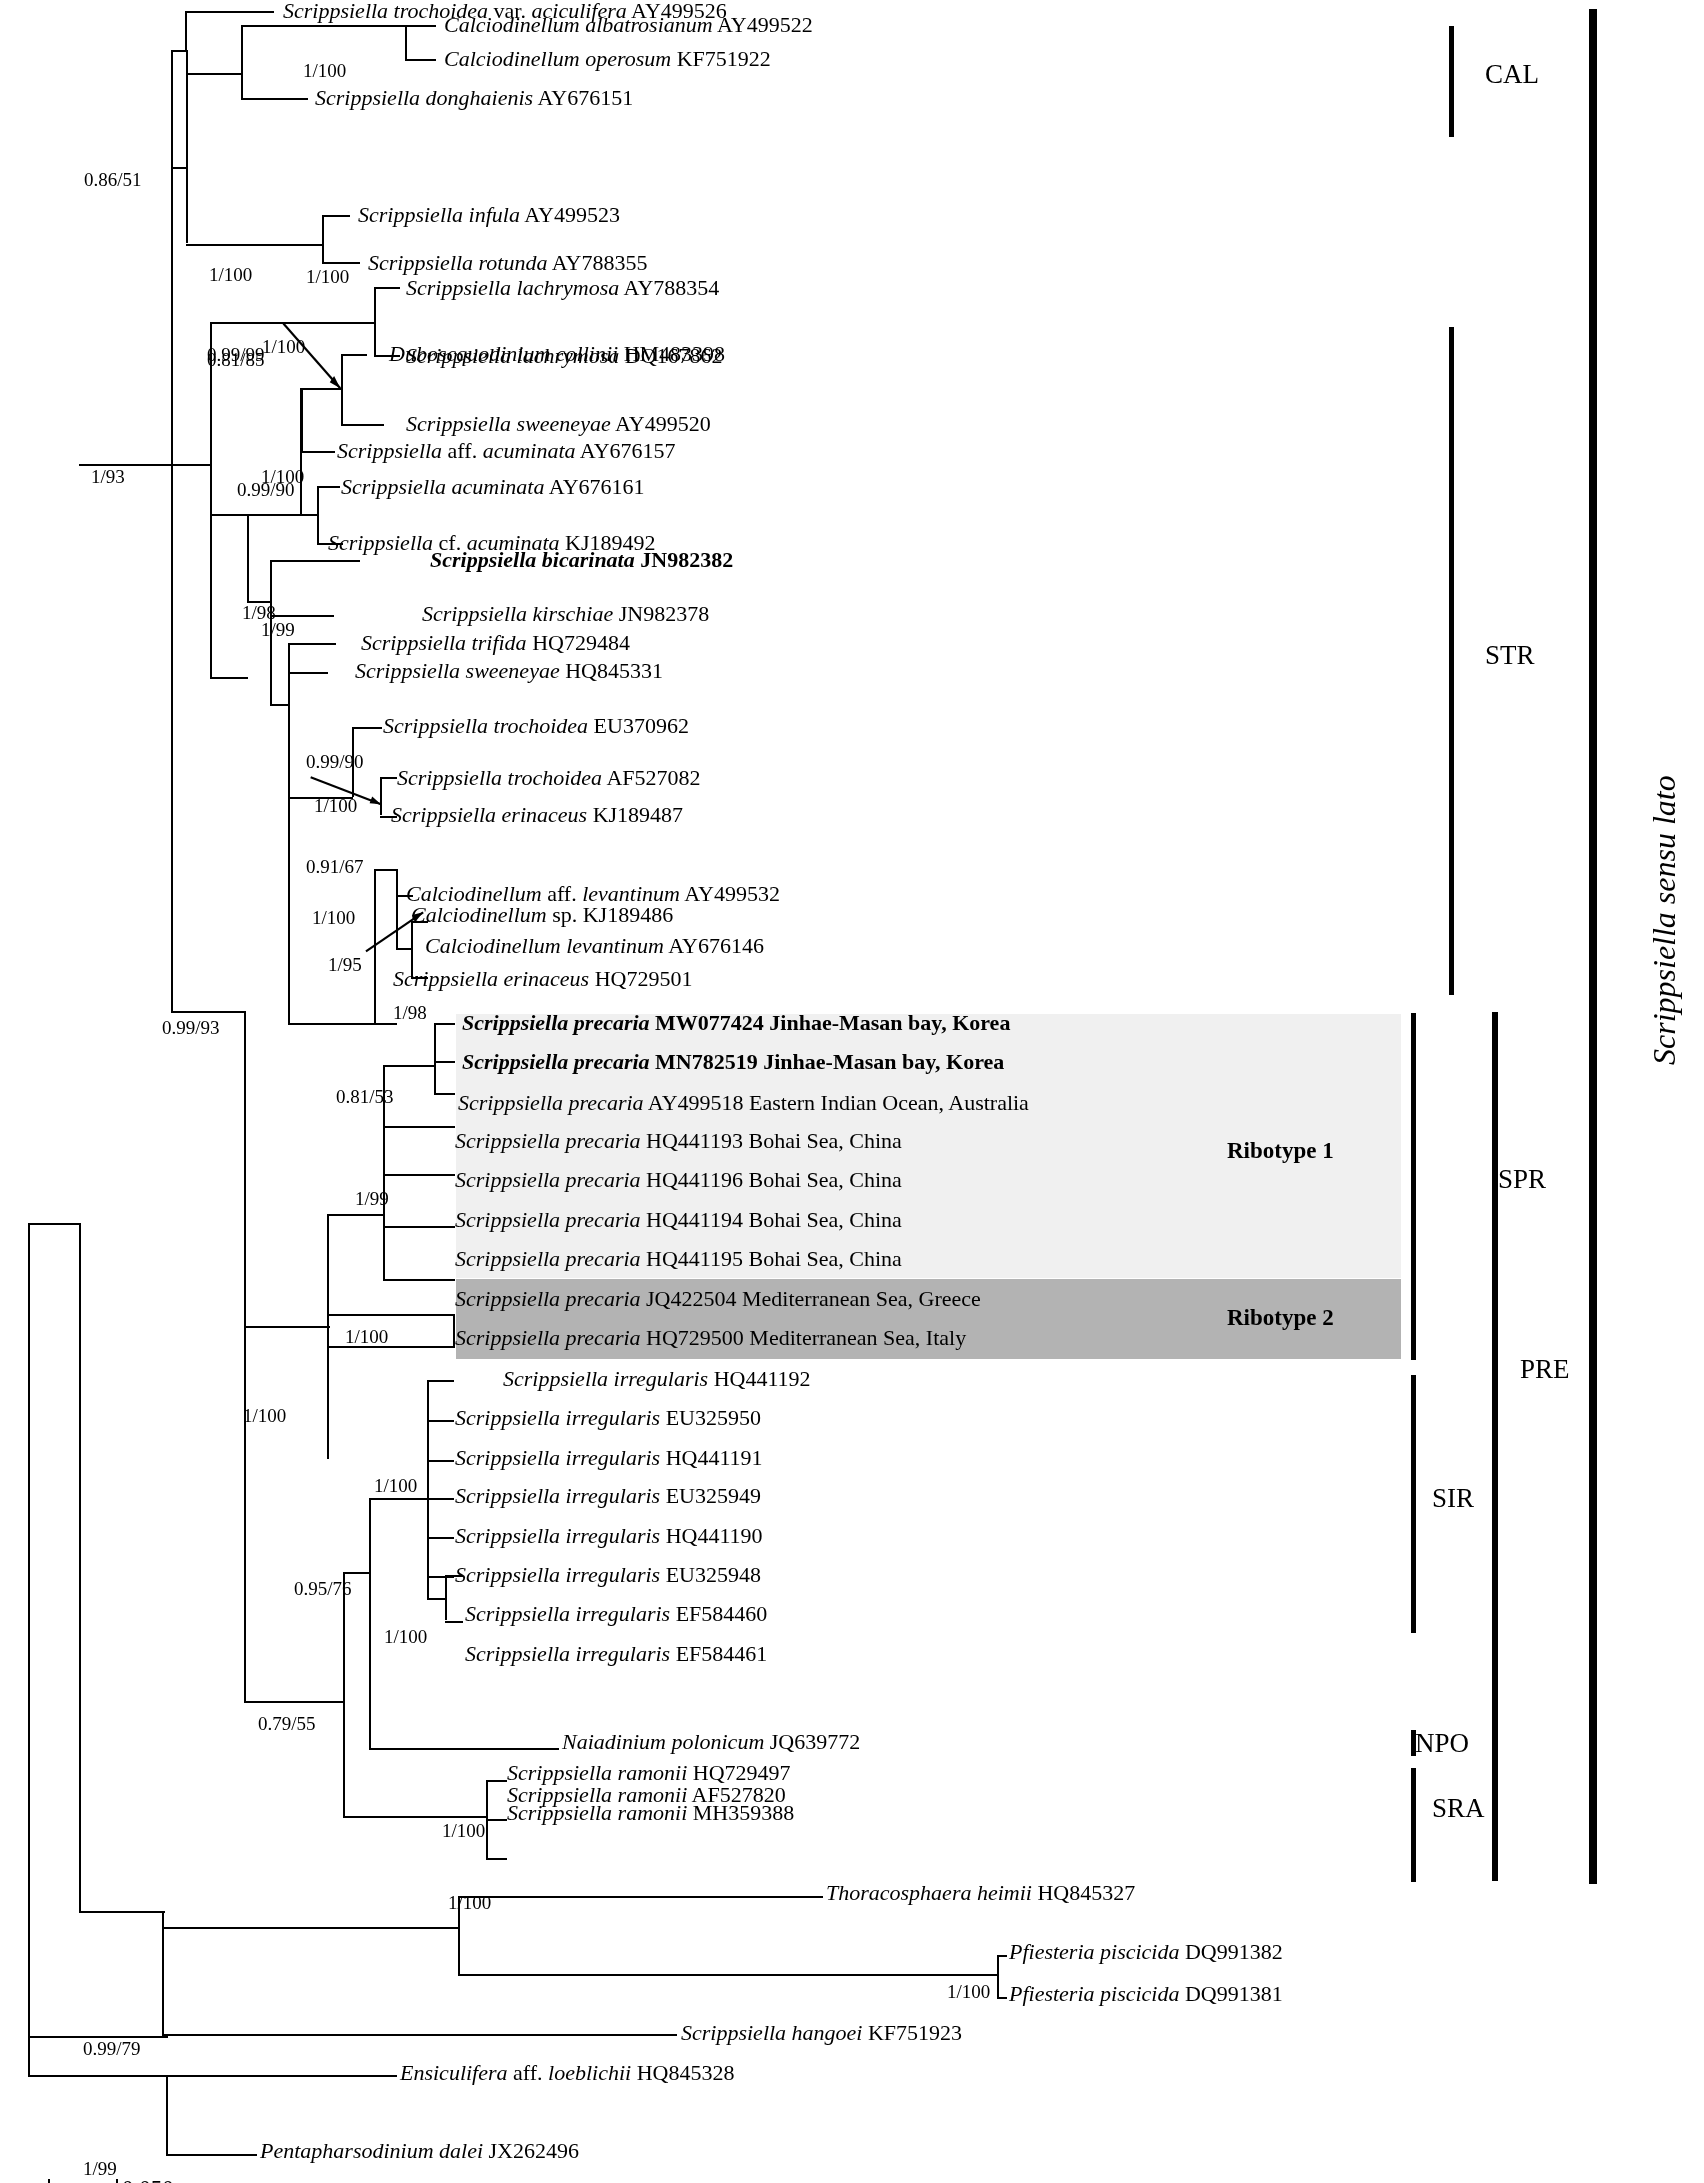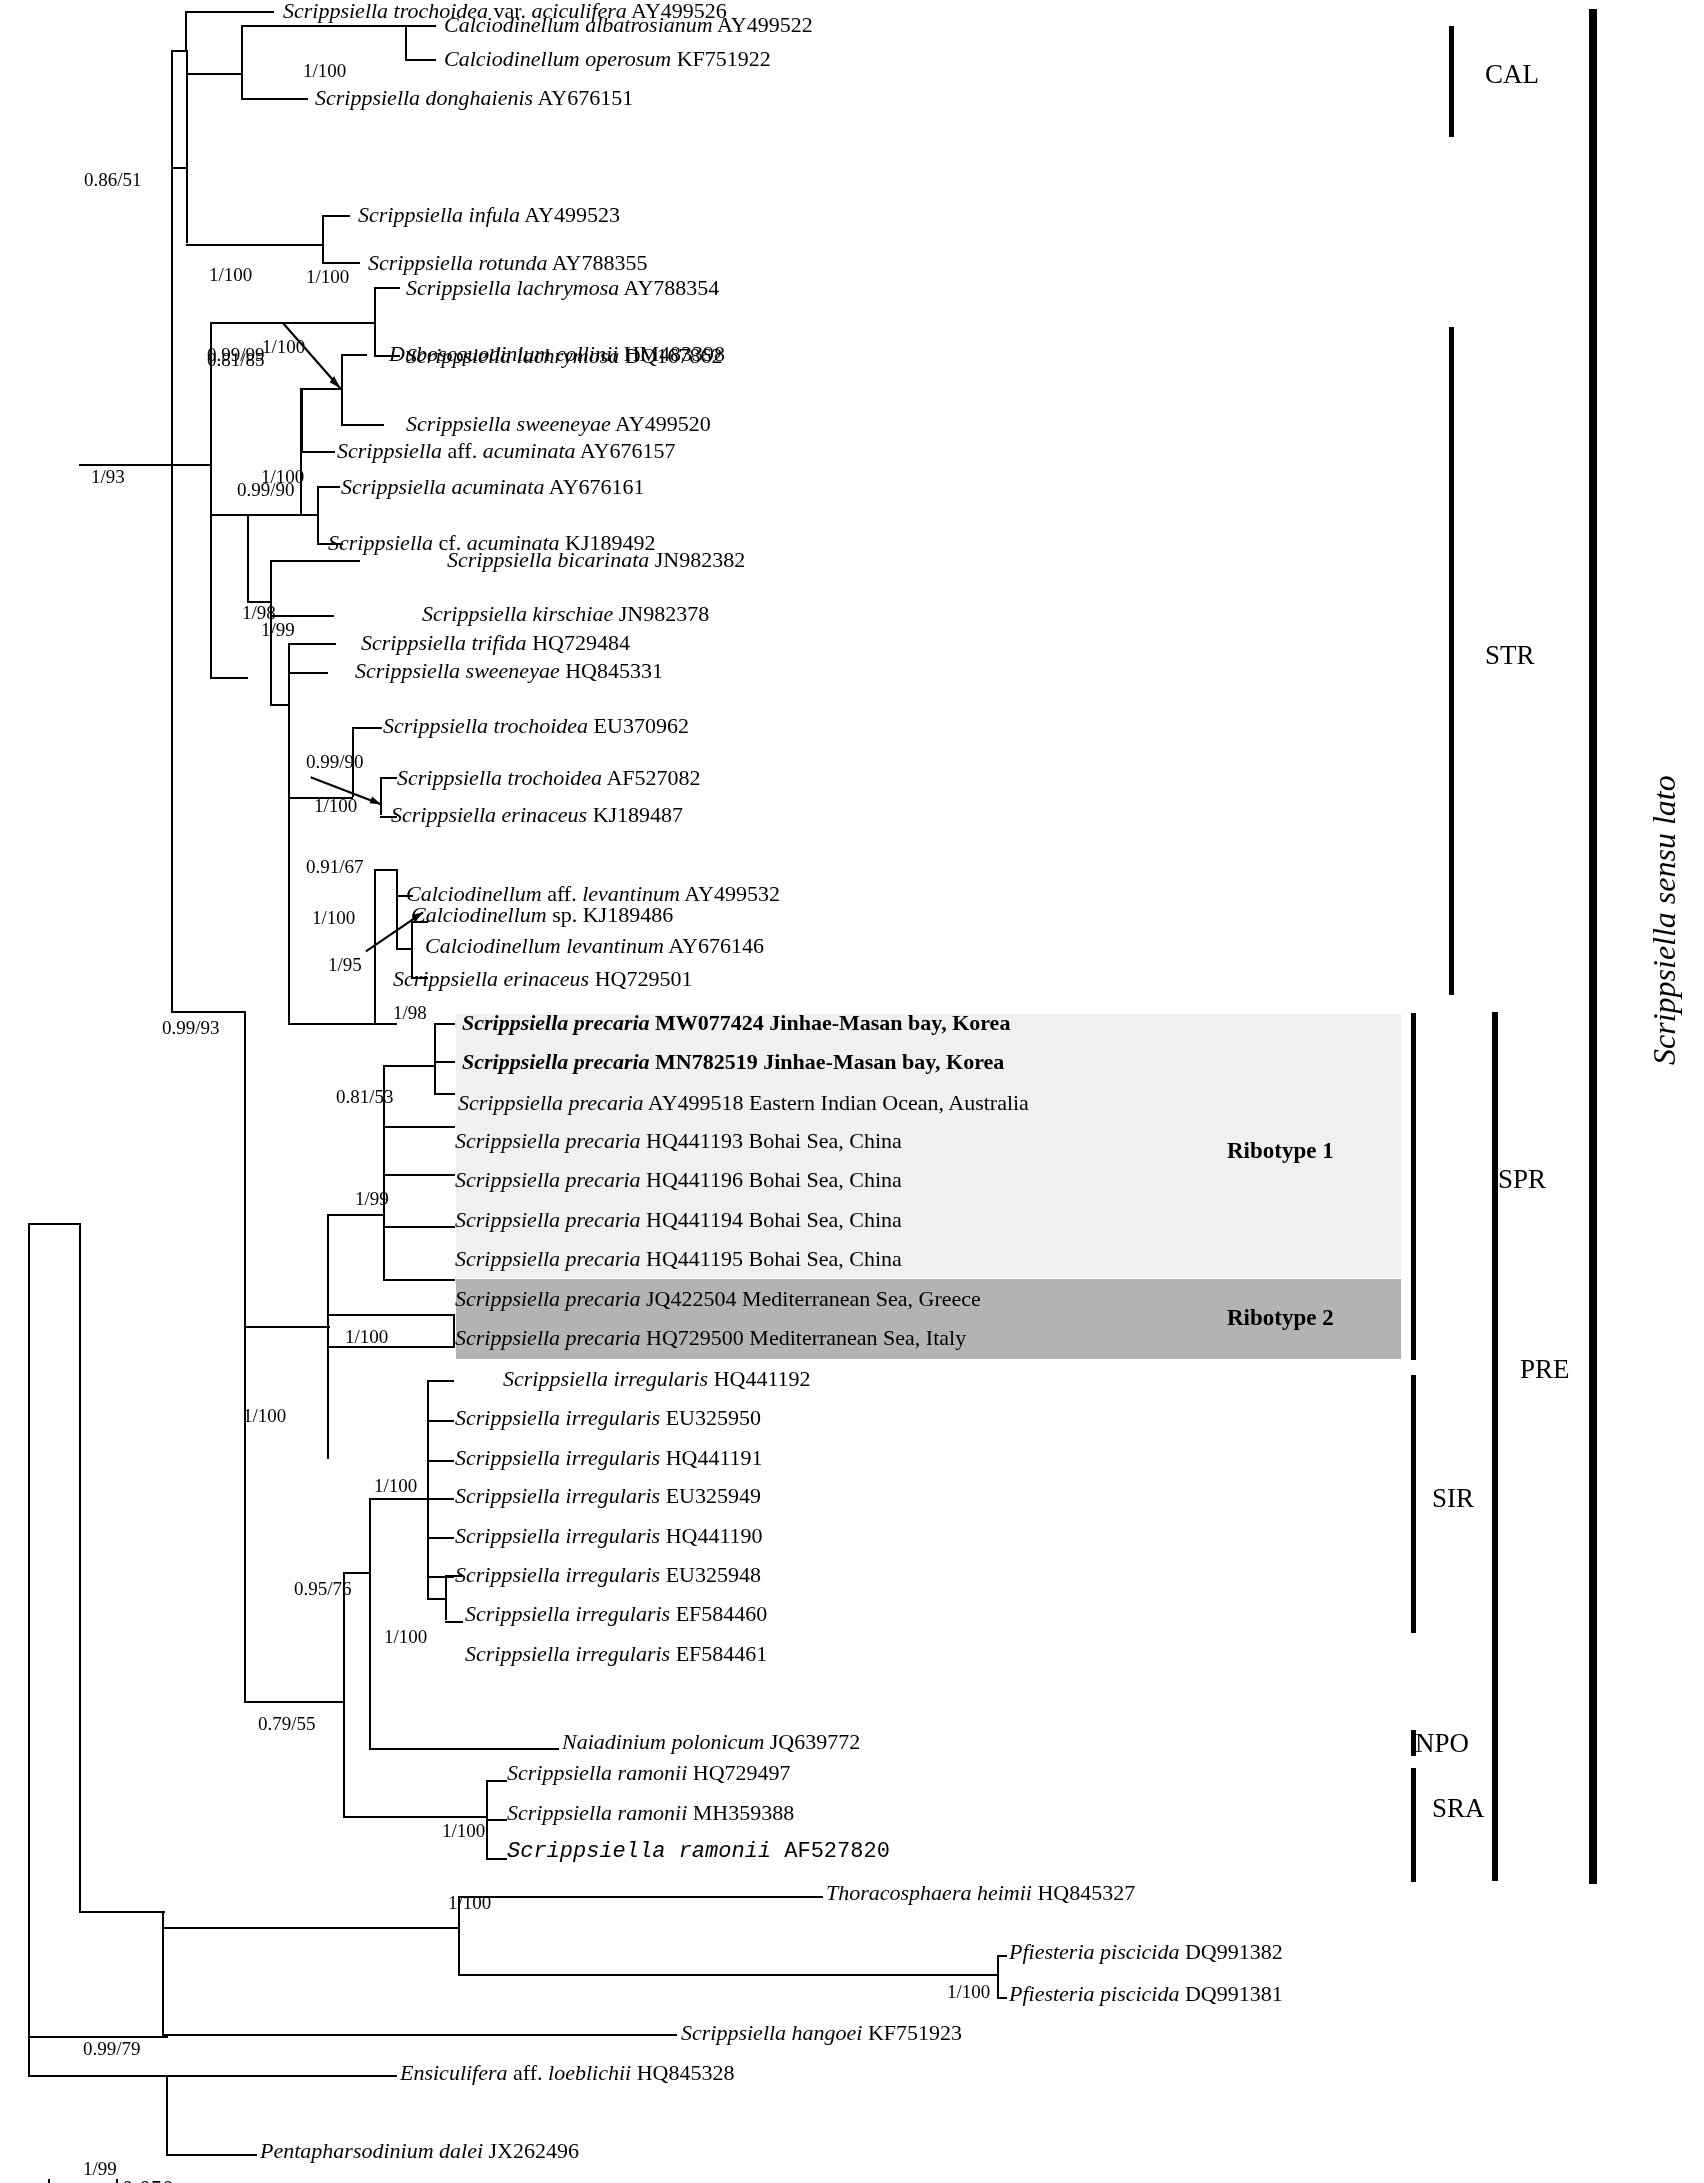--- a/index.html
+++ b/index.html
@@ -255,21 +255,21 @@
   <div class="tax" style="left:389px;top:343px;"><span class="gen">Duboscquodinium collinii</span><span class="acc"> HM483398</span></div>
 
   <div class="tax" style="left:406px;top:413px;"><span class="gen">Scrippsiella sweeneyae</span><span class="acc"> AY499520</span></div>
 
   <div class="tax" style="left:337px;top:440px;"><span class="gen">Scrippsiella</span><span class="acc"> aff. </span><span class="gen">acuminata</span><span class="acc"> AY676157</span></div>
 
   <div class="tax" style="left:341px;top:476px;"><span class="gen">Scrippsiella acuminata</span><span class="acc"> AY676161</span></div>
 
   <div class="tax" style="left:328px;top:532px;"><span class="gen">Scrippsiella</span><span class="acc"> cf. </span><span class="gen">acuminata</span><span class="acc"> KJ189492</span></div>
 
-  <div class="tax" style="left:447px;top:549px;"><span class="gen">Scrippsiella bicarinata</span><span class="acc"> JN982382</span></div>
+  <div class="tax" style="left:430px;top:549px;font-weight:bold;"><span class="gen">Scrippsiella bicarinata</span><span class="acc"> JN982382</span></div>
 
   <div class="tax" style="left:422px;top:603px;"><span class="gen">Scrippsiella kirschiae</span><span class="acc"> JN982378</span></div>
 
   <div class="tax" style="left:361px;top:632px;"><span class="gen">Scrippsiella trifida</span><span class="acc"> HQ729484</span></div>
 
   <div class="tax" style="left:355px;top:660px;"><span class="gen">Scrippsiella sweeneyae</span><span class="acc"> HQ845331</span></div>
 
   <div class="tax" style="left:383px;top:715px;"><span class="gen">Scrippsiella trochoidea</span><span class="acc"> EU370962</span></div>
 
   <div class="tax" style="left:397px;top:767px;"><span class="gen">Scrippsiella trochoidea</span><span class="acc"> AF527082</span></div>
@@ -317,21 +317,21 @@
   <div class="tax" style="left:465px;top:1603px;"><span class="gen">Scrippsiella irregularis</span><span class="acc"> EF584460</span></div>
 
   <div class="tax" style="left:465px;top:1643px;"><span class="gen">Scrippsiella irregularis</span><span class="acc"> EF584461</span></div>
 
   <div class="tax" style="left:562px;top:1731px;"><span class="gen">Naiadinium polonicum</span><span class="acc"> JQ639772</span></div>
 
   <div class="tax" style="left:507px;top:1762px;"><span class="gen">Scrippsiella ramonii</span><span class="acc"> HQ729497</span></div>
 
   <div class="tax" style="left:507px;top:1802px;"><span class="gen">Scrippsiella ramonii</span><span class="acc"> MH359388</span></div>
 
-  <div class="tax" style="left:507px;top:1841px;font-family:Liberation Mono, monospace;"><span class="gen">Scrippsiella ramonii</span><span class="acc"> AF527820</span></div>
+  <div class="tax" style="left:507px;top:1784px;"><span class="gen">Scrippsiella ramonii</span><span class="acc"> AF527820</span></div>
 
   <div class="tax" style="left:826px;top:1882px;"><span class="gen">Thoracosphaera heimii</span><span class="acc"> HQ845327</span></div>
 
   <div class="tax" style="left:1009px;top:1941px;"><span class="gen">Pfiesteria piscicida</span><span class="acc"> DQ991382</span></div>
 
   <div class="tax" style="left:1009px;top:1983px;"><span class="gen">Pfiesteria piscicida</span><span class="acc"> DQ991381</span></div>
 
   <div class="tax" style="left:681px;top:2022px;"><span class="gen">Scrippsiella hangoei</span><span class="acc"> KF751923</span></div>
 
   <div class="tax" style="left:400px;top:2062px;"><span class="gen">Ensiculifera</span><span class="acc"> aff. </span><span class="gen">loeblichii</span><span class="acc"> HQ845328</span></div>

